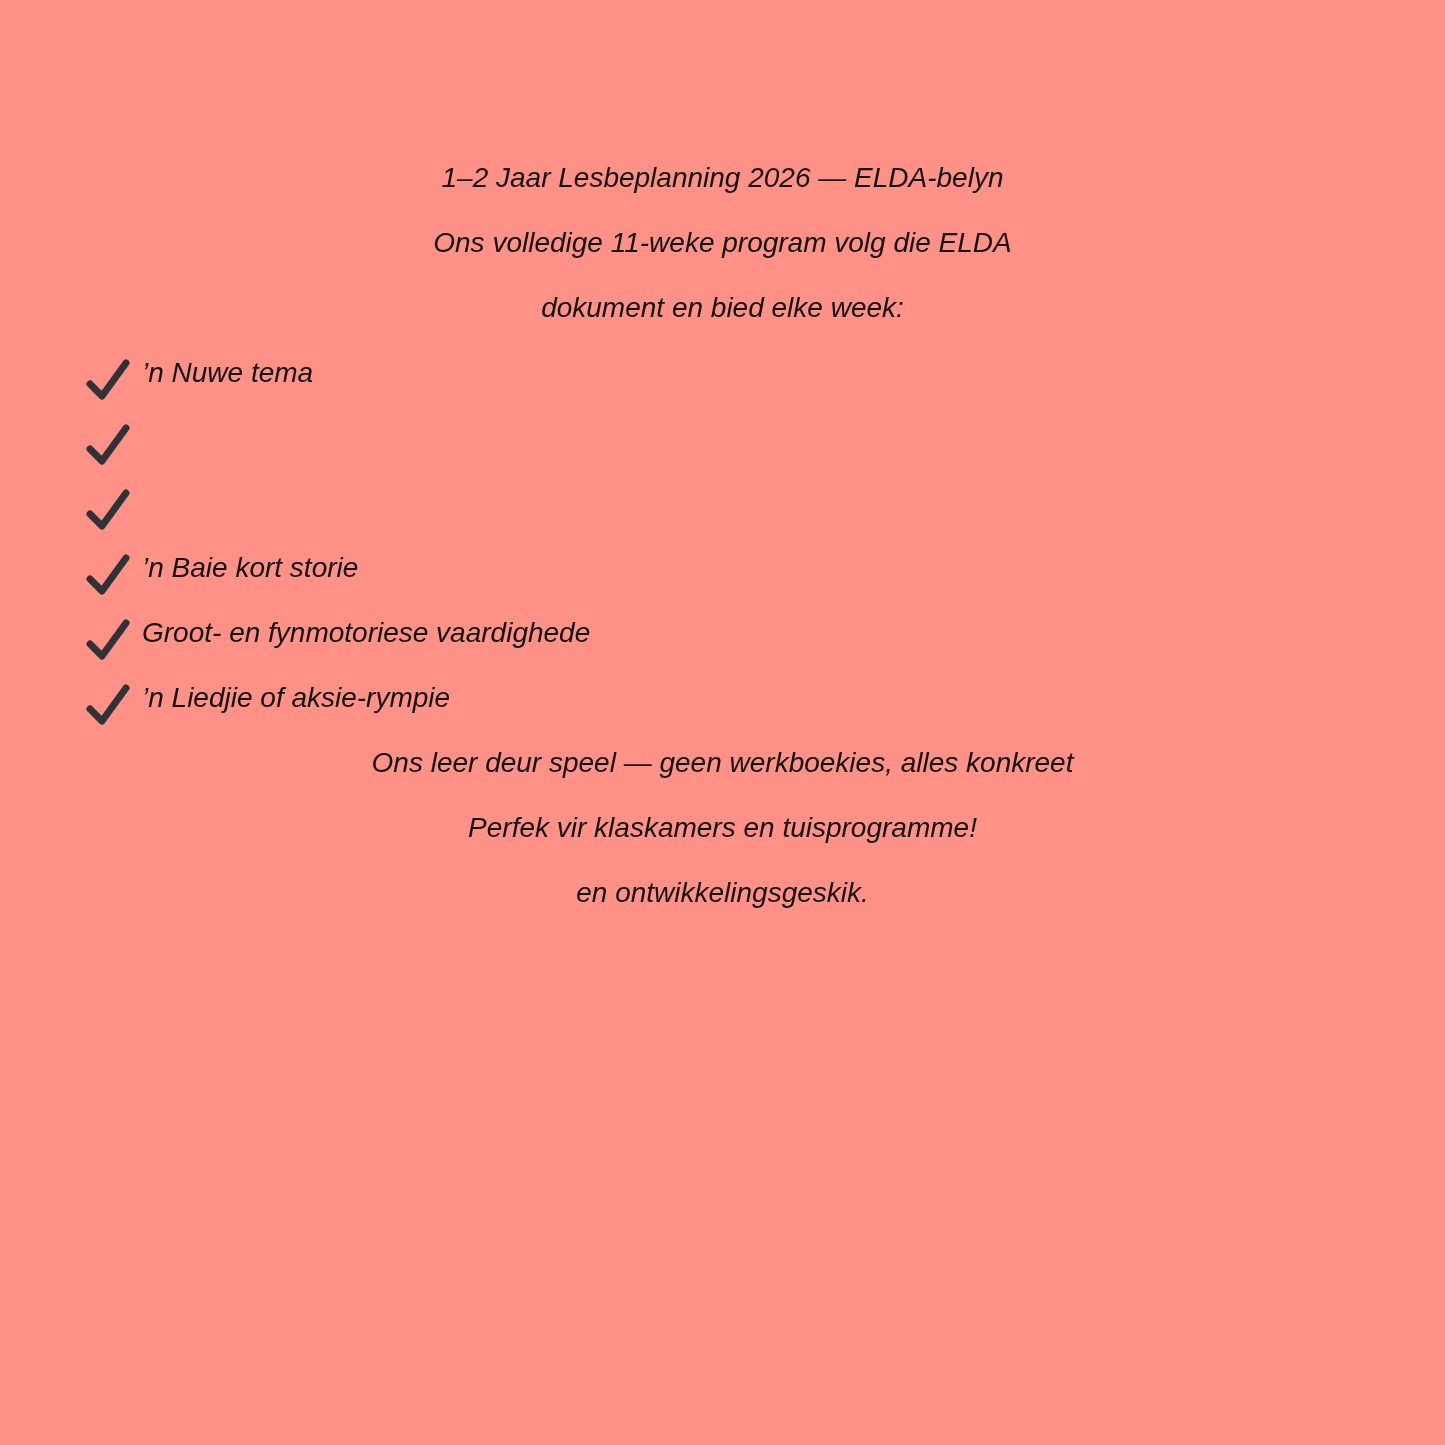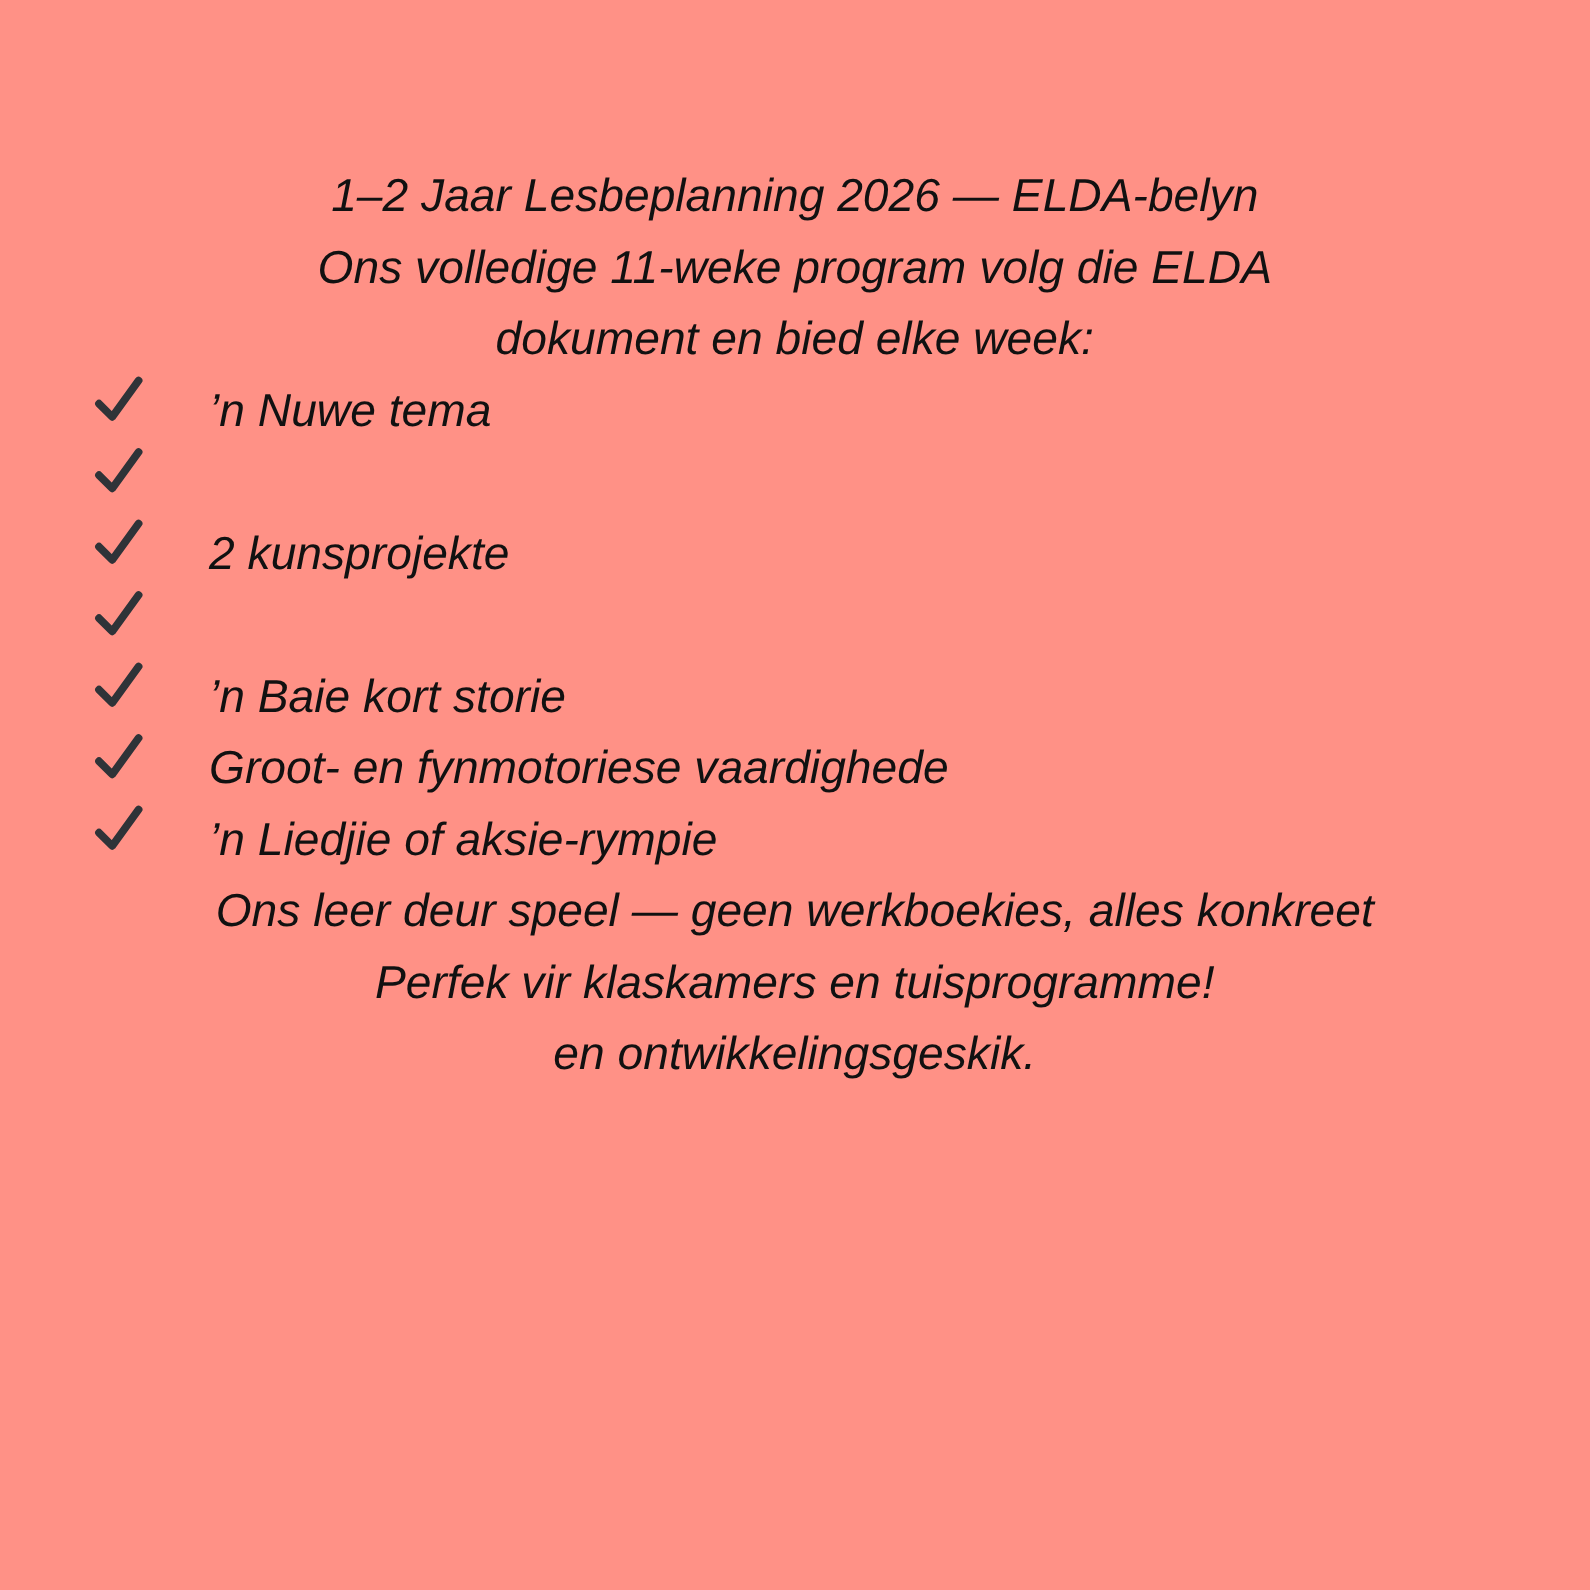--- a/index.html
+++ b/index.html
@@ -5,24 +5,24 @@
   html, body { margin:0; padding:0; }
   body {
     width:1445px; height:1445px; overflow:hidden;
     background:#ff9186;
     font-family:"Liberation Sans", sans-serif;
     color:#111;
     position:relative;
   }
   .content {
     position:absolute; left:0; top:145px; width:1445px;
-    font-style:italic; font-size:42px; line-height:65px;
+    font-style:italic; font-size:28px; line-height:65px;
   }
   .center-line { text-align:center; white-space:nowrap; }
-  .item { display:flex; align-items:flex-start; height:65px; padding-left:84px; white-space:nowrap;gap:48px; }
+  .item { display:flex; align-items:flex-end; height:65px; padding-left:84px; white-space:nowrap; }
   .check { width:48px; height:48px; margin-right:10px; flex:0 0 auto; }
 </style>
 </head>
 <body>
 
 <div class="content">
   <div class="center-line">1–2 Jaar Lesbeplanning  2026 — ELDA-belyn</div>
   <div class="center-line">Ons volledige 11-weke program volg die ELDA</div>
   <div class="center-line">dokument en bied elke week:</div>
 
@@ -30,26 +30,20 @@
     <div class="item">
       <svg class="check" viewBox="0 0 48 48">
           <path d="M6 27 L18 39 L42 6" fill="none" stroke="#2f3338" stroke-width="7" stroke-linecap="round" stroke-linejoin="round"></path>
         </svg>
       <span>’n Nuwe tema</span>
     </div>
     <div class="item">
       <svg class="check" viewBox="0 0 48 48">
           <path d="M6 27 L18 39 L42 6" fill="none" stroke="#2f3338" stroke-width="7" stroke-linecap="round" stroke-linejoin="round"></path>
         </svg>
-    </div>
-    <div class="item">
-      <svg class="check" viewBox="0 0 48 48">
-          <path d="M6 27 L18 39 L42 6" fill="none" stroke="#2f3338" stroke-width="7" stroke-linecap="round" stroke-linejoin="round"></path>
-        </svg>
-      <span>2 kunsprojekte</span>
     </div>
     <div class="item">
       <svg class="check" viewBox="0 0 48 48">
           <path d="M6 27 L18 39 L42 6" fill="none" stroke="#2f3338" stroke-width="7" stroke-linecap="round" stroke-linejoin="round"></path>
         </svg>
     </div>
     <div class="item">
       <svg class="check" viewBox="0 0 48 48">
           <path d="M6 27 L18 39 L42 6" fill="none" stroke="#2f3338" stroke-width="7" stroke-linecap="round" stroke-linejoin="round"></path>
         </svg>

